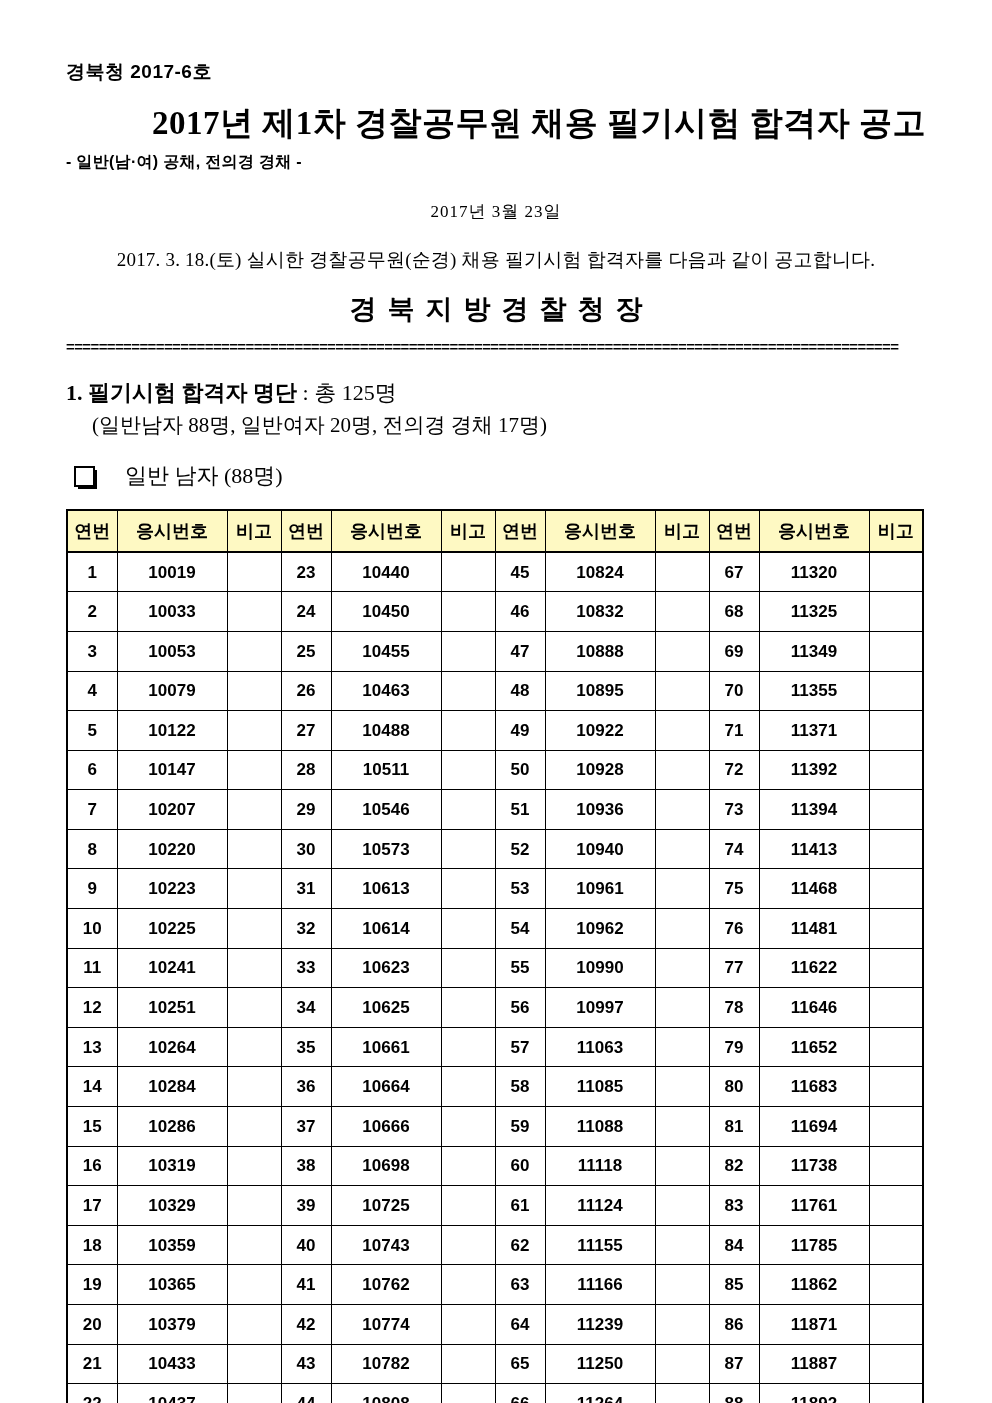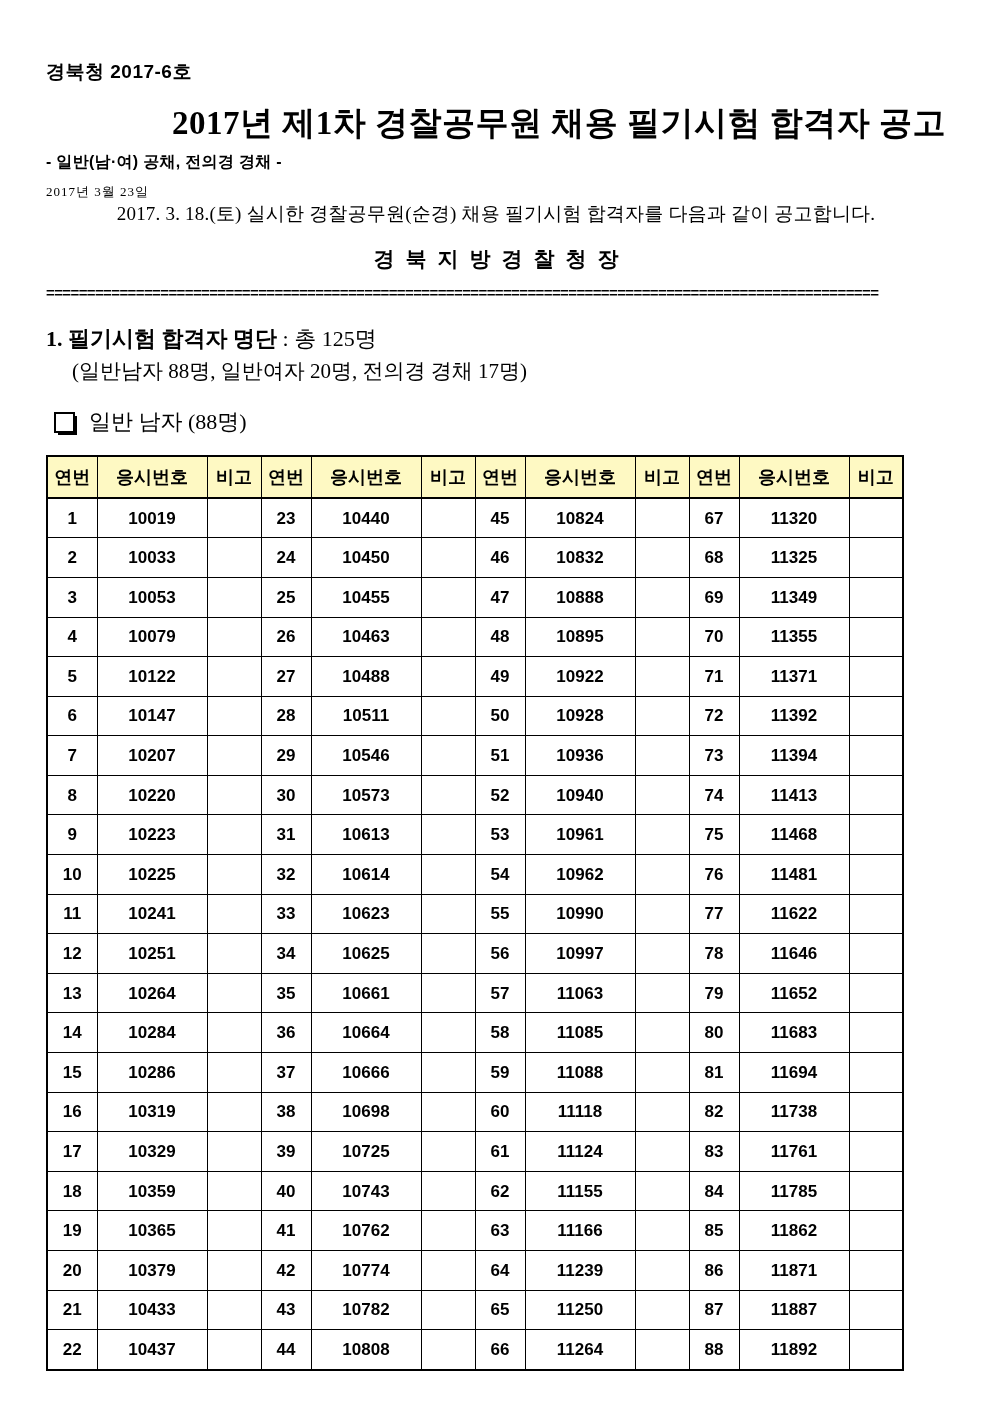--- a/index.html
+++ b/index.html
@@ -12,21 +12,21 @@
     height: 1403px;
     font-family: "Liberation Serif", "DejaVu Serif", serif;
     color: #000000;
     position: relative;
     overflow: hidden;
   }
   .page {
     width: 992px;
     height: 1403px;
     box-sizing: border-box;
-    padding: 0 46px;
+    padding: 0 66px;
     position: relative;
   }
 
   
   .doc-number {
     font-family: "Liberation Sans", "DejaVu Sans", sans-serif;
     font-size: 19px;
     font-weight: bold;
     letter-spacing: 0.5px;
     padding-top: 62px;
@@ -44,35 +44,35 @@
   }
   .sub-title {
     text-align: left;
     font-family: "Liberation Sans", "DejaVu Sans", sans-serif;
     font-size: 16px;
     font-weight: bold;
     margin-top: 9px;
     letter-spacing: 0.3px;
   }
   .date-line {
-    text-align: left;
-    font-size: 13px;
-    margin-top: 10px;
+    text-align: center;
+    font-size: 17px;
+    margin-top: 27px;
     letter-spacing: 1px;
   }
   .notice-line {
     text-align: center;
     font-size: 19px;
-    margin-top: 0;
+    margin-top: 24px;
     letter-spacing: 0.2px;
     white-space: nowrap;
   }
   .authority {
     text-align: center;
-    font-size: 21px;
+    font-size: 27px;
     font-weight: bold;
     margin-top: 18px;
     letter-spacing: 11px;
     text-indent: 11px;
   }
   .divider {
     margin-top: 12px;
     font-family: "Liberation Sans", "DejaVu Sans", sans-serif;
     font-size: 15px;
     font-weight: bold;
@@ -99,21 +99,21 @@
     margin-top: 2px;
     padding-left: 26px;
     white-space: nowrap;
   }
   .group-heading {
     margin-top: 22px;
     font-size: 22px;
     padding-left: 8px;
     display: flex;
     align-items: center;
-    gap: 14px;
+    gap: 30px;
     white-space: nowrap;
   }
   .checkbox-glyph {
     display: inline-block;
     width: 17px;
     height: 17px;
     border: 2px solid #000;
     box-shadow: 3px 3px 0 -1px #000;
     background: #fff;
     position: relative;

